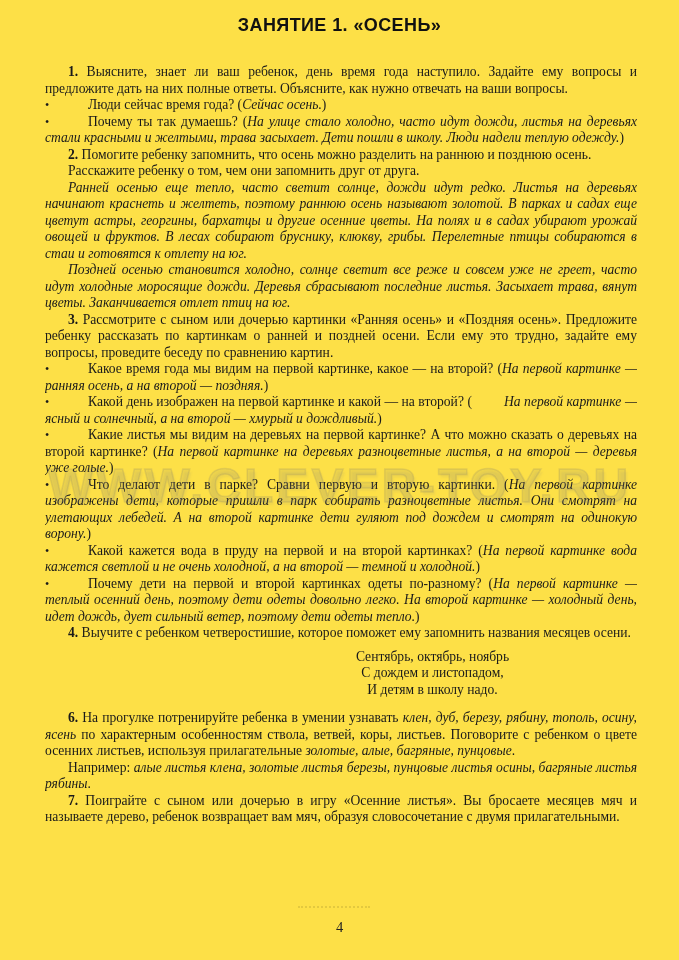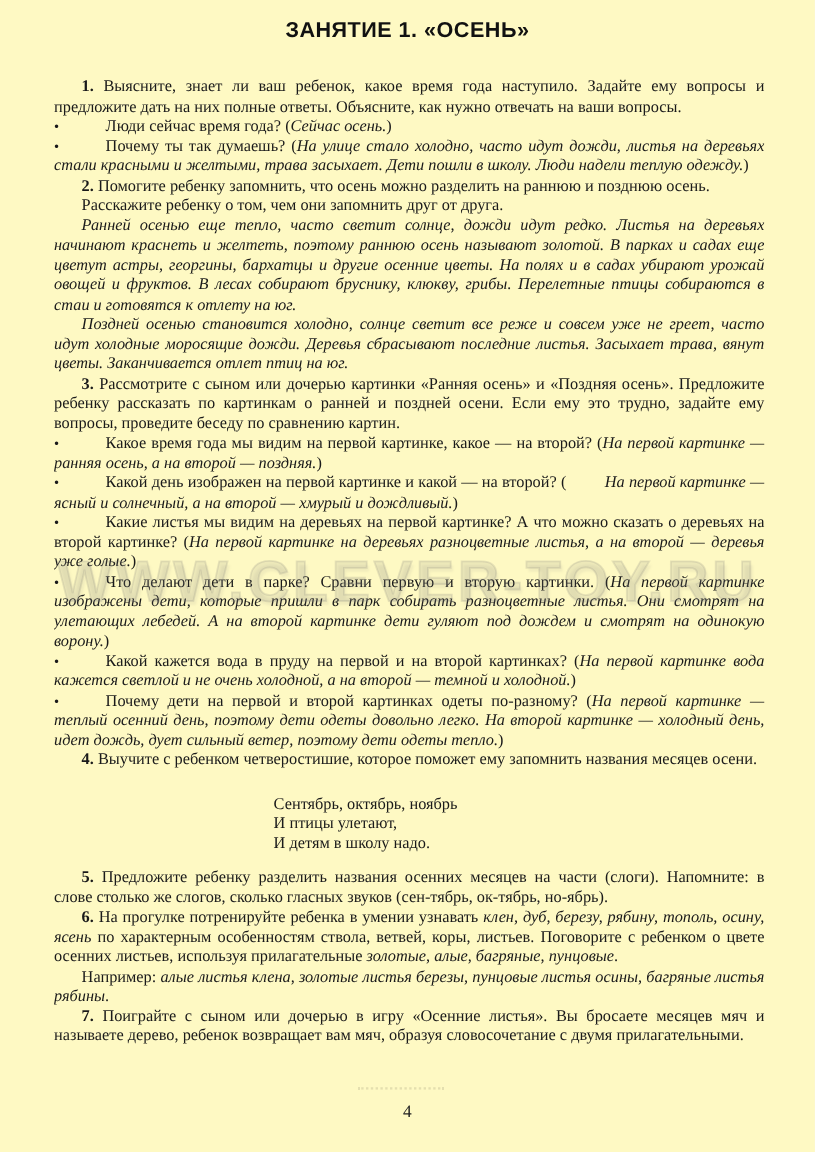--- a/index.html
+++ b/index.html
@@ -2,21 +2,21 @@
 <html><head>
 <meta charset="utf-8">
 <style>
   html, body { margin: 0; padding: 0; }
   body { width: 679px; height: 960px; background: #f4f4f2; }
 
   .page {
     position: relative;
     width: 679px;
     height: 960px;
-    background: #fef9c3;
+    background: #fde047;
     color: #1a1a1a;
     font-family: "Liberation Serif", serif;
     overflow: hidden;
   }
 
   .title {
     position: absolute;
     top: 15px; left: 0; right: 0;
     text-align: center;
     font-family: "Liberation Sans", sans-serif;
@@ -38,22 +38,22 @@
   .content .p { text-indent: 23px; }
 
   .content .bullet { text-indent: 0; }
   .content .bullet .marker {
     display: inline-block;
     width: 43px;
     font-size: 12px;
   }
 
   .content .poem {
-    margin: 20px 0 12px 183px;
-    text-align: left;
+    margin: 7px 0 12px 183px;
+    text-align: center;
     text-indent: 0;
   }
 
   .watermark {
     position: absolute;
     top: 458px; left: 0; right: 0;
     text-align: center;
     font-family: "Liberation Sans", sans-serif;
     font-weight: bold;
     font-size: 48px;
@@ -79,41 +79,40 @@
     font-size: 14.5px;
     color: #222;
   }
 </style>
 </head>
 <body>
 
 <div class="page">
   <div class="title">ЗАНЯТИЕ 1. «ОСЕНЬ»</div>
   <div class="content">
-      <div class="p"><span style="font-weight: bold;">1.</span><span> Выясните, знает ли ваш ребенок, какое время года наступило. Задайте ему вопросы и предложите дать на них полные ответы. Объясните, как нужно отвечать на ваши вопросы.</span></div>
+      <div class="p"><span style="font-weight: bold;">1.</span><span> Выясните, знает ли ваш ребенок, день время года наступило. Задайте ему вопросы и предложите дать на них полные ответы. Объясните, как нужно отвечать на ваши вопросы.</span></div>
       <div class="bullet"><span class="marker">•</span><span>Люди сейчас время года? (</span><span style="font-style: italic;">Сейчас осень.</span><span>)</span></div>
       <div class="bullet"><span class="marker">•</span><span>Почему ты так думаешь? (</span><span style="font-style: italic;">На улице стало холодно, часто идут дожди, листья на деревьях стали красными и желтыми, трава засыхает. Дети пошли в школу. Люди надели теплую одежду.</span><span>)</span></div>
       <div class="p"><span style="font-weight: bold;">2.</span><span> Помогите ребенку запомнить, что осень можно разделить на раннюю и позднюю осень.</span></div>
       <div class="p"><span>Расскажите ребенку о том, чем они запомнить друг от друга.</span></div>
       <div class="p"><span style="font-style: italic;">Ранней осенью еще тепло, часто светит солнце, дожди идут редко. Листья на деревьях начинают краснеть и желтеть, поэтому раннюю осень называют золотой. В парках и садах еще цветут астры, георгины, бархатцы и другие осенние цветы. На полях и в садах убирают урожай овощей и фруктов. В лесах собирают бруснику, клюкву, грибы. Перелетные птицы собираются в стаи и готовятся к отлету на юг.</span></div>
       <div class="p"><span style="font-style: italic;">Поздней осенью становится холодно, солнце светит все реже и совсем уже не греет, часто идут холодные моросящие дожди. Деревья сбрасывают последние листья. Засыхает трава, вянут цветы. Заканчивается отлет птиц на юг.</span></div>
       <div class="p"><span style="font-weight: bold;">3.</span><span> Рассмотрите с сыном или дочерью картинки «Ранняя осень» и «Поздняя осень». Предложите ребенку рассказать по картинкам о ранней и поздней осени. Если ему это трудно, задайте ему вопросы, проведите беседу по сравнению картин.</span></div>
       <div class="bullet"><span class="marker">•</span><span>Какое время года мы видим на первой картинке, какое — на второй? (</span><span style="font-style: italic;">На первой картинке — ранняя осень, а на второй — поздняя.</span><span>)</span></div>
       <div class="bullet"><span class="marker">•</span><span>Какой день изображен на первой картинке и какой — на второй? (</span><span style="font-style: italic; margin-left: 32px;">На первой картинке — ясный и солнечный, а на второй — хмурый и дождливый.</span><span>)</span></div>
       <div class="bullet"><span class="marker">•</span><span>Какие листья мы видим на деревьях на первой картинке? А что можно сказать о деревьях на второй картинке? (</span><span style="font-style: italic;">На первой картинке на деревьях разноцветные листья, а на второй — деревья уже голые.</span><span>)</span></div>
       <div class="bullet"><span class="marker">•</span><span>Что делают дети в парке? Сравни первую и вторую картинки. (</span><span style="font-style: italic;">На первой картинке изображены дети, которые пришли в парк собирать разноцветные листья. Они смотрят на улетающих лебедей. А на второй картинке дети гуляют под дождем и смотрят на одинокую ворону.</span><span>)</span></div>
       <div class="bullet"><span class="marker">•</span><span>Какой кажется вода в пруду на первой и на второй картинках? (</span><span style="font-style: italic;">На первой картинке вода кажется светлой и не очень холодной, а на второй — темной и холодной.</span><span>)</span></div>
       <div class="bullet"><span class="marker">•</span><span>Почему дети на первой и второй картинках одеты по-разному? (</span><span style="font-style: italic;">На первой картинке — теплый осенний день, поэтому дети одеты довольно легко. На второй картинке — холодный день, идет дождь, дует сильный ветер, поэтому дети одеты тепло.</span><span>)</span></div>
       <div class="p"><span style="font-weight: bold;">4.</span><span> Выучите с ребенком четверостишие, которое поможет ему запомнить названия месяцев осени.</span></div>
       <div class="poem">
         <div>Сентябрь, октябрь, ноябрь</div>
-        <div>И птицы улетают,</div>
+        <div>С дождем и листопадом,</div>
         <div>И детям в школу надо.</div>
       </div>
-      <div class="p"><span style="font-weight: bold;">5.</span><span> Предложите ребенку разделить названия осенних месяцев на части (слоги). Напомните: в слове столько же слогов, сколько гласных звуков (сен-тябрь, ок-тябрь, но-ябрь).</span></div>
       <div class="p"><span style="font-weight: bold;">6.</span><span> На прогулке потренируйте ребенка в умении узнавать </span><span style="font-style: italic;">клен, дуб, березу, рябину, тополь, осину, ясень</span><span> по характерным особенностям ствола, ветвей, коры, листьев. Поговорите с ребенком о цвете осенних листьев, используя прилагательные </span><span style="font-style: italic;">золотые, алые, багряные, пунцовые</span><span>.</span></div>
       <div class="p"><span>Например: </span><span style="font-style: italic;">алые листья клена, золотые листья березы, пунцовые листья осины, багряные листья рябины</span><span>.</span></div>
       <div class="p"><span style="font-weight: bold;">7.</span><span> Поиграйте с сыном или дочерью в игру «Осенние листья». Вы бросаете месяцев мяч и называете дерево, ребенок возвращает вам мяч, образуя словосочетание с двумя прилагательными.</span></div>
     </div>
   <div class="watermark">WWW.CLEVER-TOY.RU</div>
   <div class="artifact-marks"></div>
   <div class="page-number">4</div>
 </div>
 
 </body></html>

